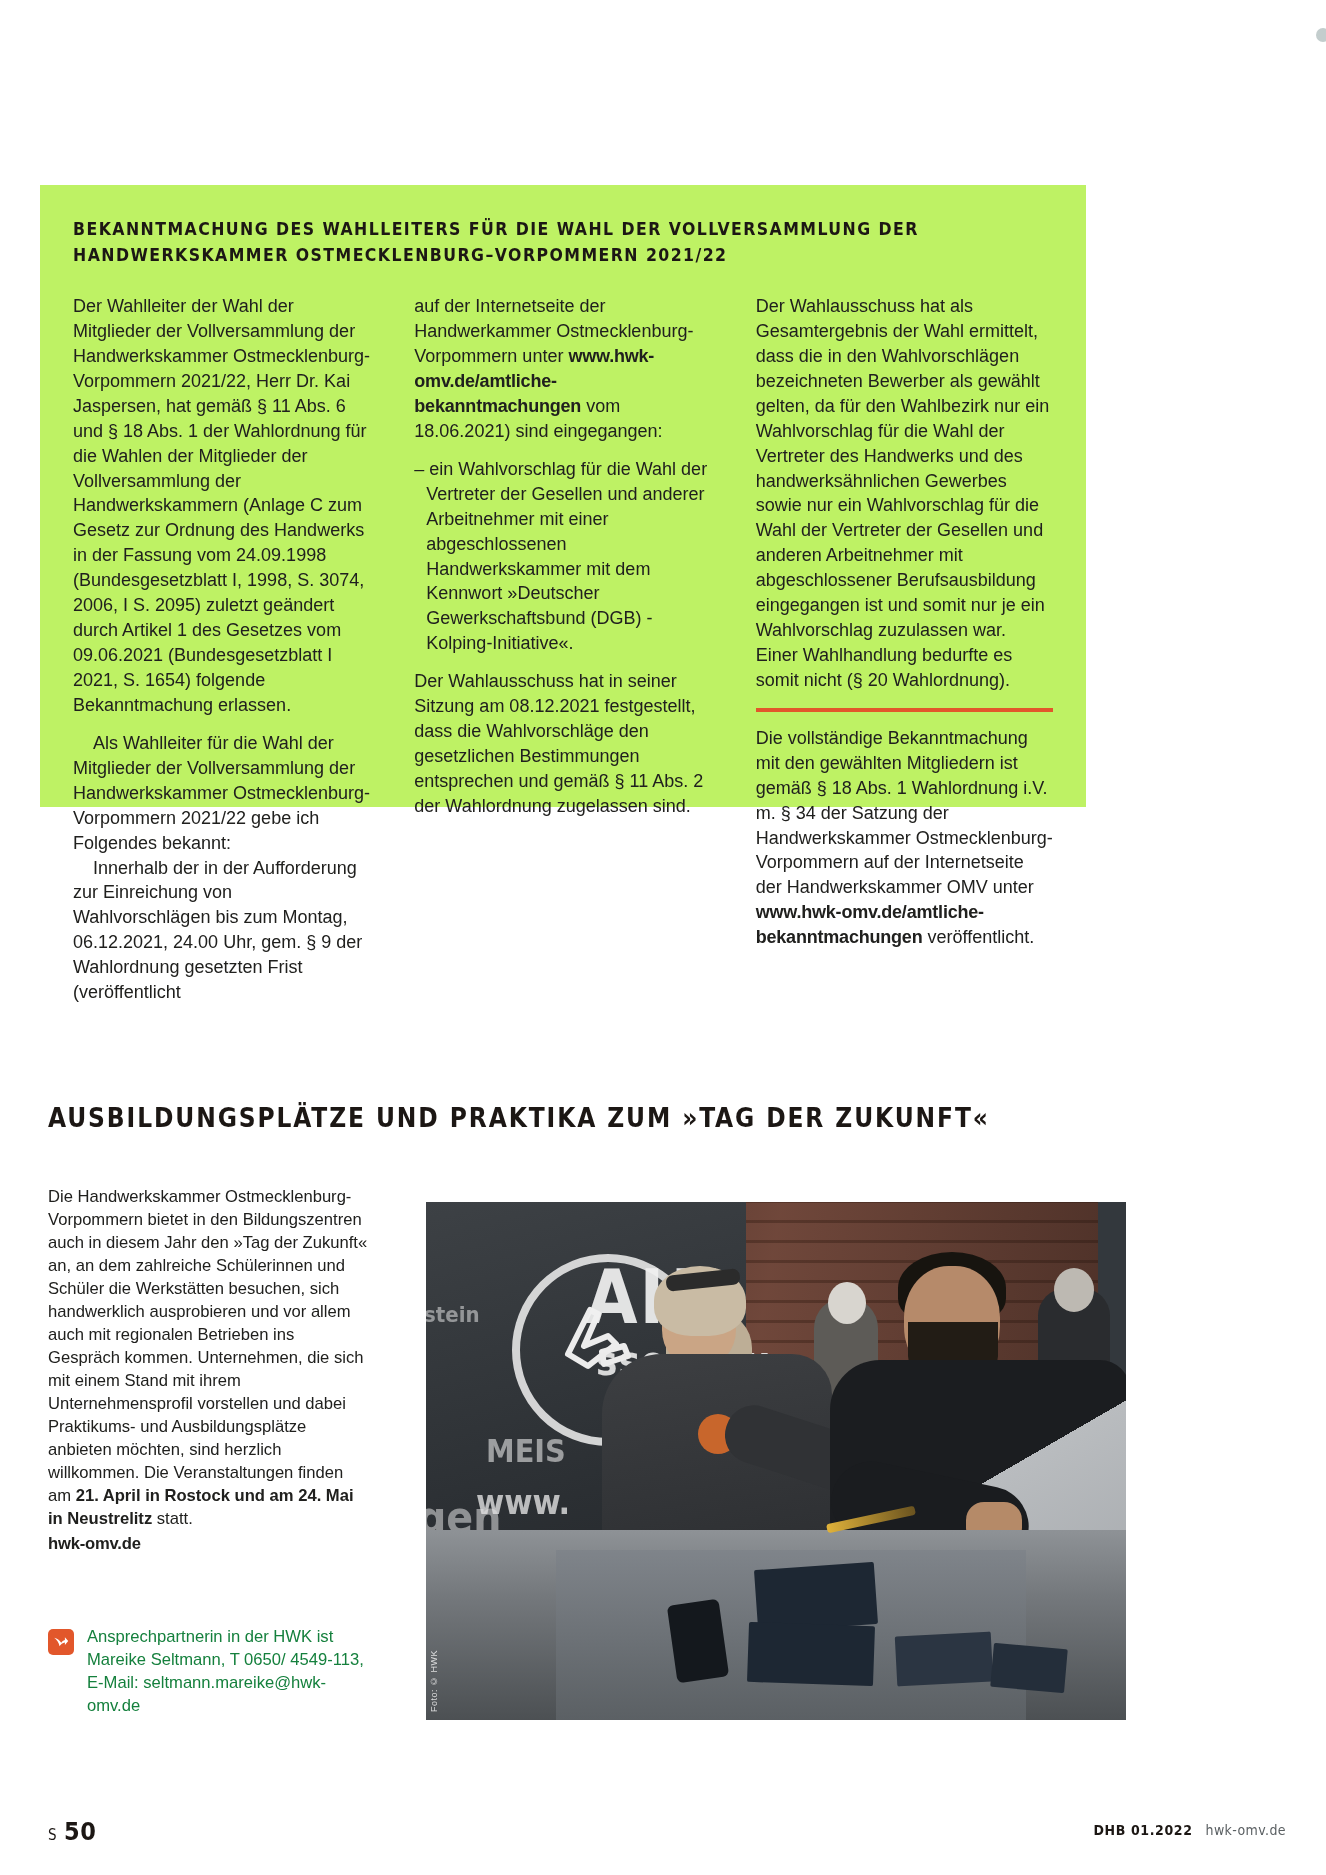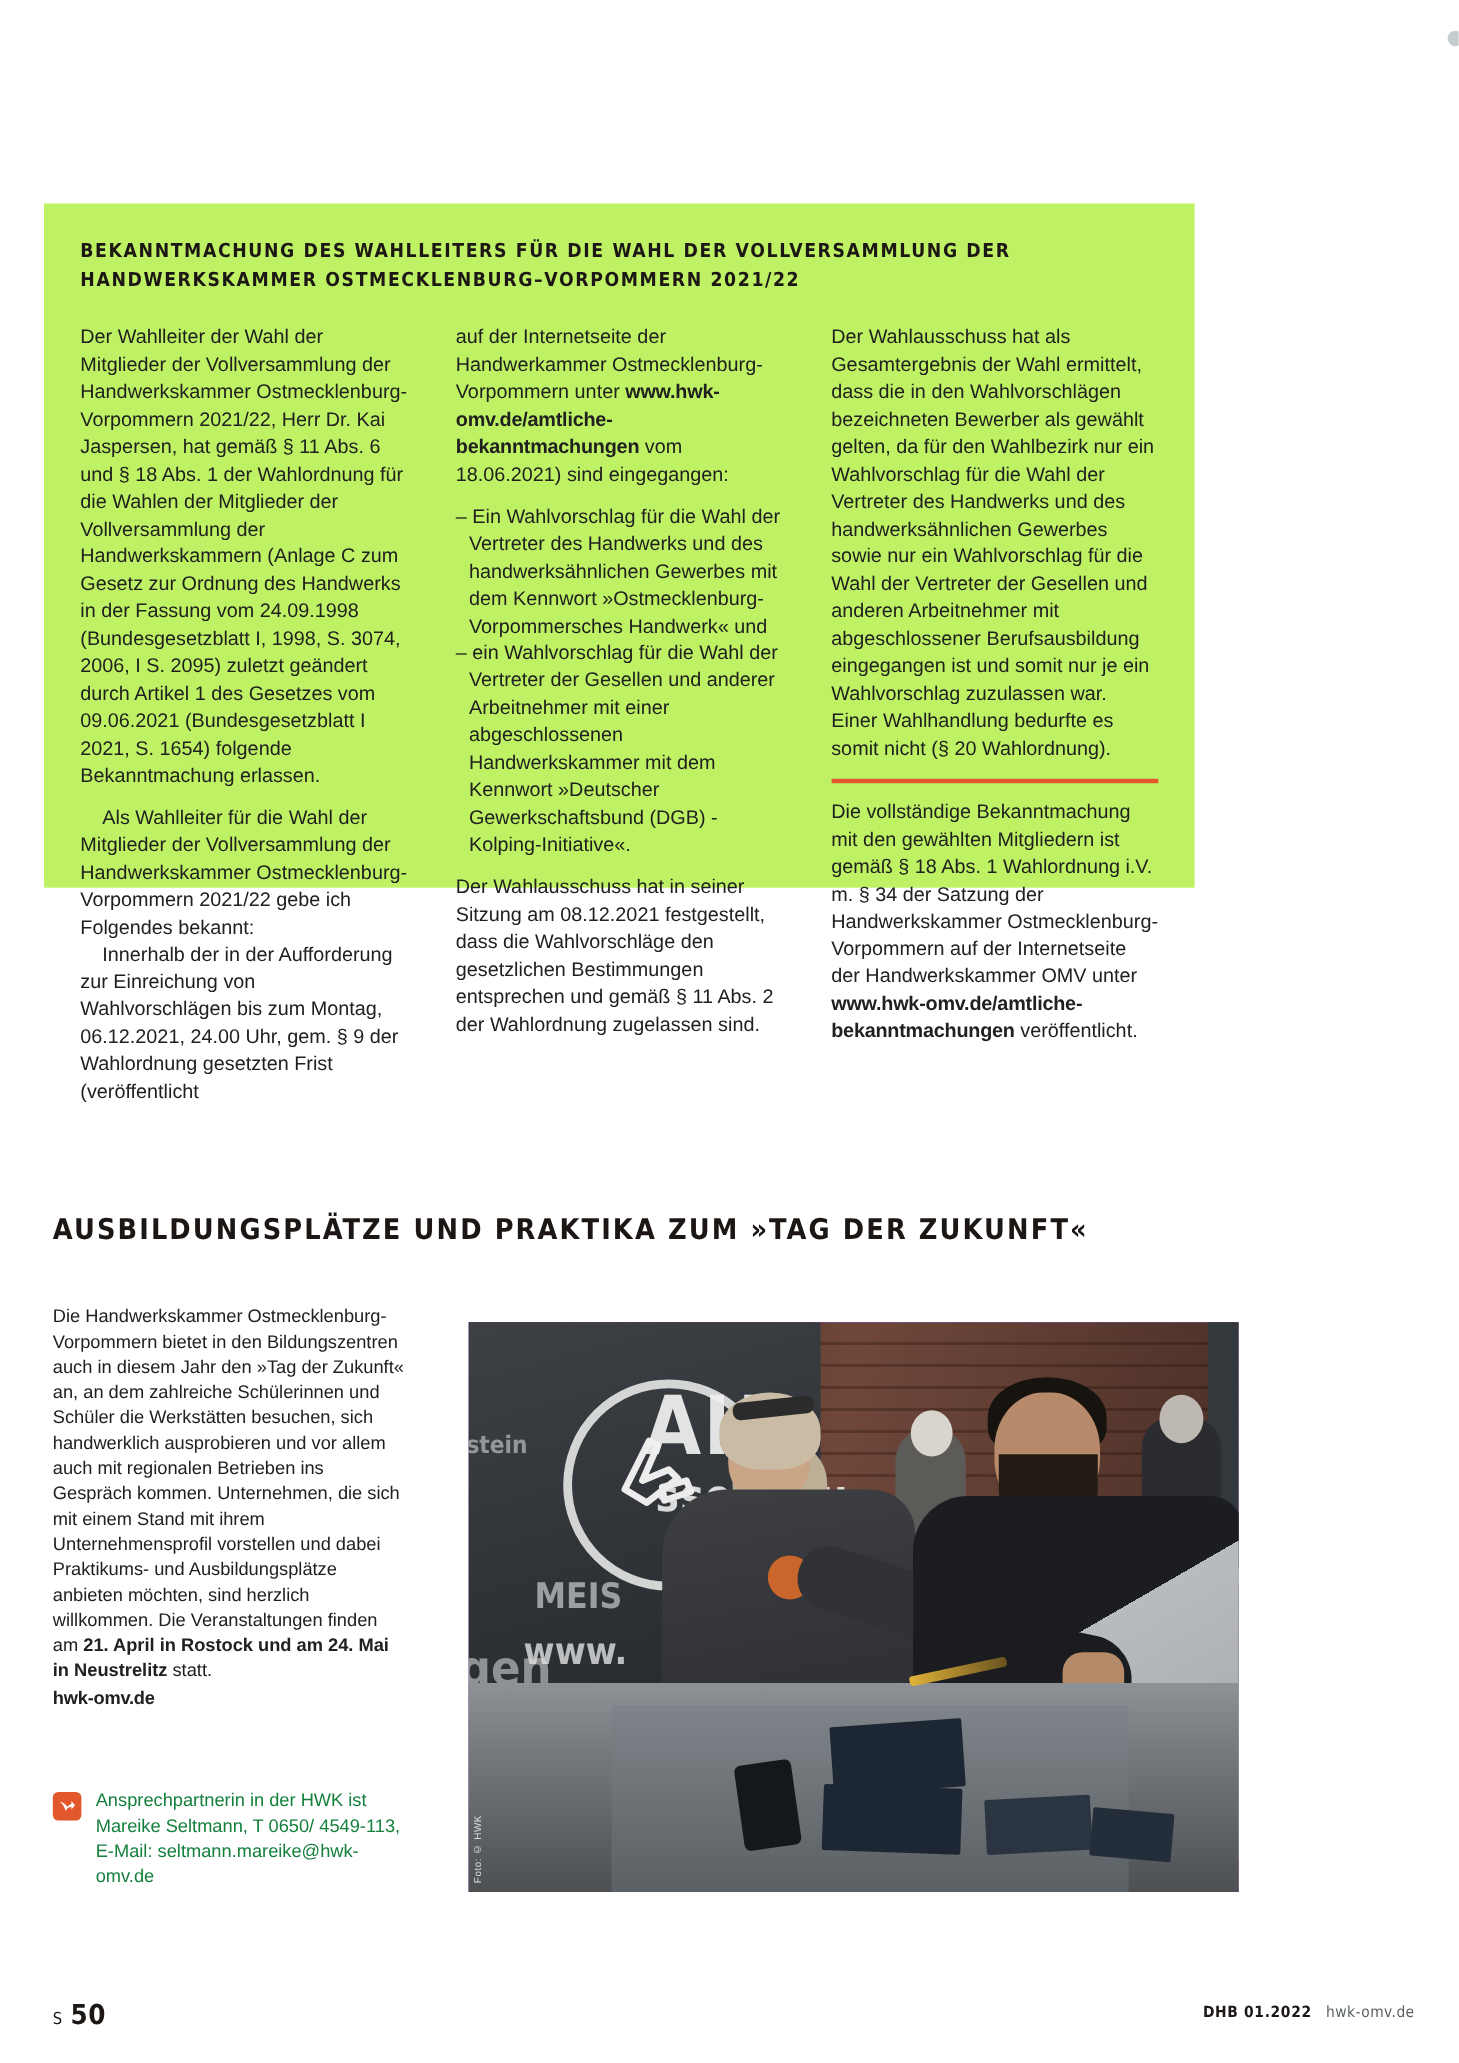--- a/index.html
+++ b/index.html
@@ -119,21 +119,21 @@
     line-height:1.385;
     color:#15803d;
   }
 
   
   .photo{
     position:absolute;
     left:386px;top:1186px;
     width:700px;height:518px;
     overflow:hidden;
-    background:#8b5cf6;
+    background:#15803d;
   }
   .photo-inner{position:absolute;inset:0;}
   
   .brick{
     position:absolute;left:0;top:0;width:100%;height:100%;
     background:
       repeating-linear-gradient(0deg,
         #8d5a4a 0px,#8d5a4a 17px,#6f4436 17px,#6f4436 20px),
       repeating-linear-gradient(90deg,
         rgba(60,35,28,.45) 0px, rgba(60,35,28,.45) 2px,
@@ -357,21 +357,20 @@
     <div class="cols">
 
       <div class="col">
         <p class="blk">Der Wahlleiter der Wahl der Mitglieder der Vollversammlung der Handwerkskammer Ostmecklenburg-Vorpommern 2021/22, Herr Dr. Kai Jaspersen, hat gemäß § 11 Abs. 6 und § 18 Abs. 1 der Wahlordnung für die Wahlen der Mitglieder der Vollversammlung der Handwerkskammern (Anlage C zum Gesetz zur Ordnung des Handwerks in der Fassung vom 24.09.1998 (Bundesgesetzblatt I, 1998, S. 3074, 2006, I S. 2095) zuletzt geändert durch Artikel 1 des Gesetzes vom 09.06.2021 (Bundesgesetzblatt I 2021, S. 1654) folgende Bekanntmachung erlassen.</p>
         <p class="indent">Als Wahlleiter für die Wahl der Mitglieder der Vollversammlung der Handwerkskammer Ostmecklenburg-Vorpommern 2021/22 gebe ich Folgendes bekannt:</p>
         <p class="indent">Innerhalb der in der Aufforderung zur Einreichung von Wahlvorschlägen bis zum Montag, 06.12.2021, 24.00 Uhr, gem. § 9 der Wahlordnung gesetzten Frist (veröffentlicht</p>
       </div>
 
       <div class="col">
         <p class="blk"><span>auf der Internetseite der Handwerkammer Ostmecklenburg-Vorpommern unter </span><span class="bold-url">www.hwk-omv.de/amtliche-bekanntmachungen</span><span> vom 18.06.2021) sind eingegangen:</span></p>
-        <p class="hang">– Ein Wahlvorschlag für die Wahl der Vertreter des Handwerks und des handwerksähnlichen Gewerbes mit dem Kennwort »Ostmecklenburg-Vorpommersches Handwerk« und</p>
         <p class="hang blk">– ein Wahlvorschlag für die Wahl der Vertreter der Gesellen und anderer Arbeitnehmer mit einer abgeschlossenen Handwerkskammer mit dem Kennwort »Deutscher Gewerkschaftsbund (DGB) - Kolping-Initiative«.</p>
         <p>Der Wahlausschuss hat in seiner Sitzung am 08.12.2021 festgestellt, dass die Wahlvorschläge den gesetzlichen Bestimmungen entsprechen und gemäß § 11 Abs. 2 der Wahlordnung zugelassen sind.</p>
       </div>
 
       <div class="col">
         <p>Der Wahlausschuss hat als Gesamtergebnis der Wahl ermittelt, dass die in den Wahlvorschlägen bezeichneten Bewerber als gewählt gelten, da für den Wahlbezirk nur ein Wahlvorschlag für die Wahl der Vertreter des Handwerks und des handwerksähnlichen Gewerbes sowie nur ein Wahlvorschlag für die Wahl der Vertreter der Gesellen und anderen Arbeitnehmer mit abgeschlossener Berufsausbildung eingegangen ist und somit nur je ein Wahlvorschlag zuzulassen war. Einer Wahlhandlung bedurfte es somit nicht (§ 20 Wahlordnung).</p>
         <div class="orange-rule"></div>
         <p><span>Die vollständige Bekanntmachung mit den gewählten Mitgliedern ist gemäß § 18 Abs. 1 Wahlordnung i.V. m. § 34 der Satzung der Handwerkskammer Ostmecklenburg-Vorpommern auf der Internetseite der Handwerkskammer OMV unter </span><span class="bold-url">www.hwk-omv.de/amtliche-bekanntmachungen</span><span> veröffentlicht.</span></p>
       </div>
 

